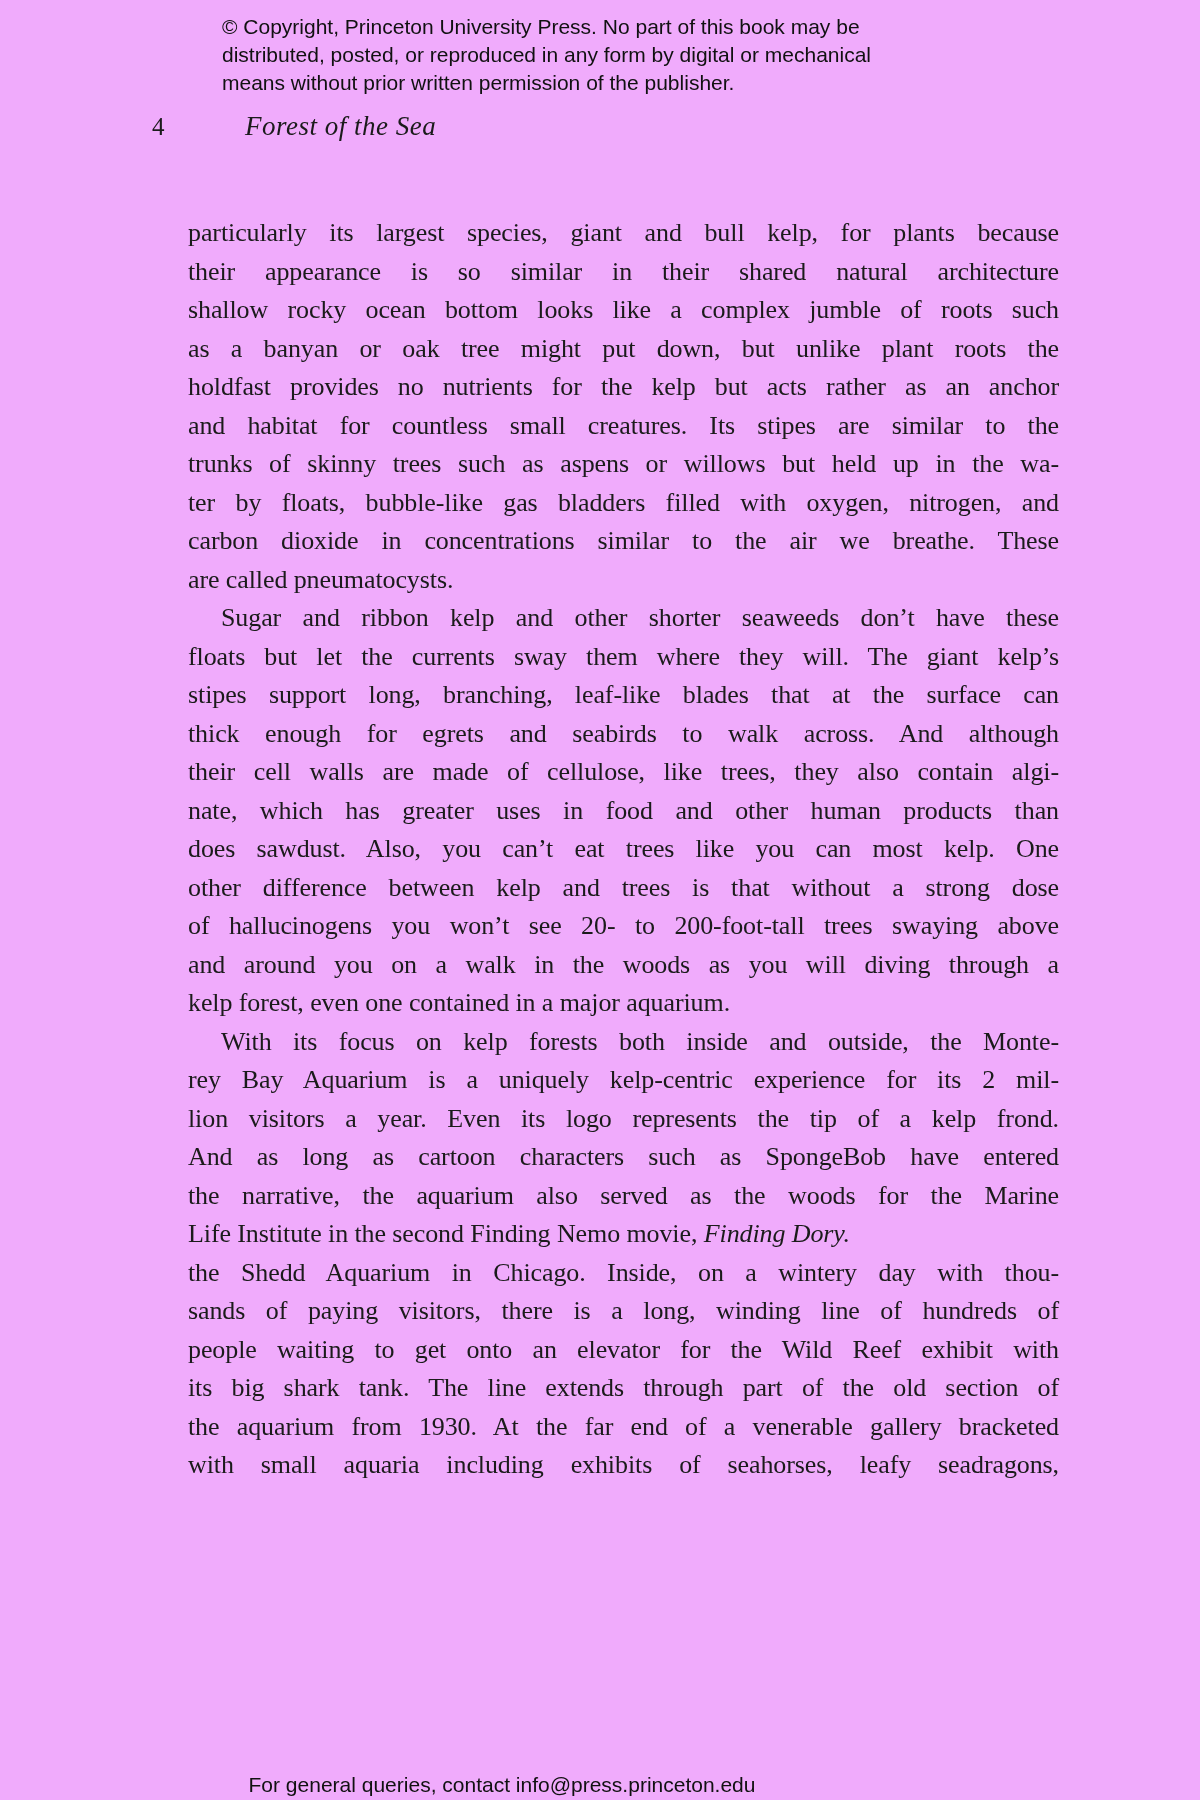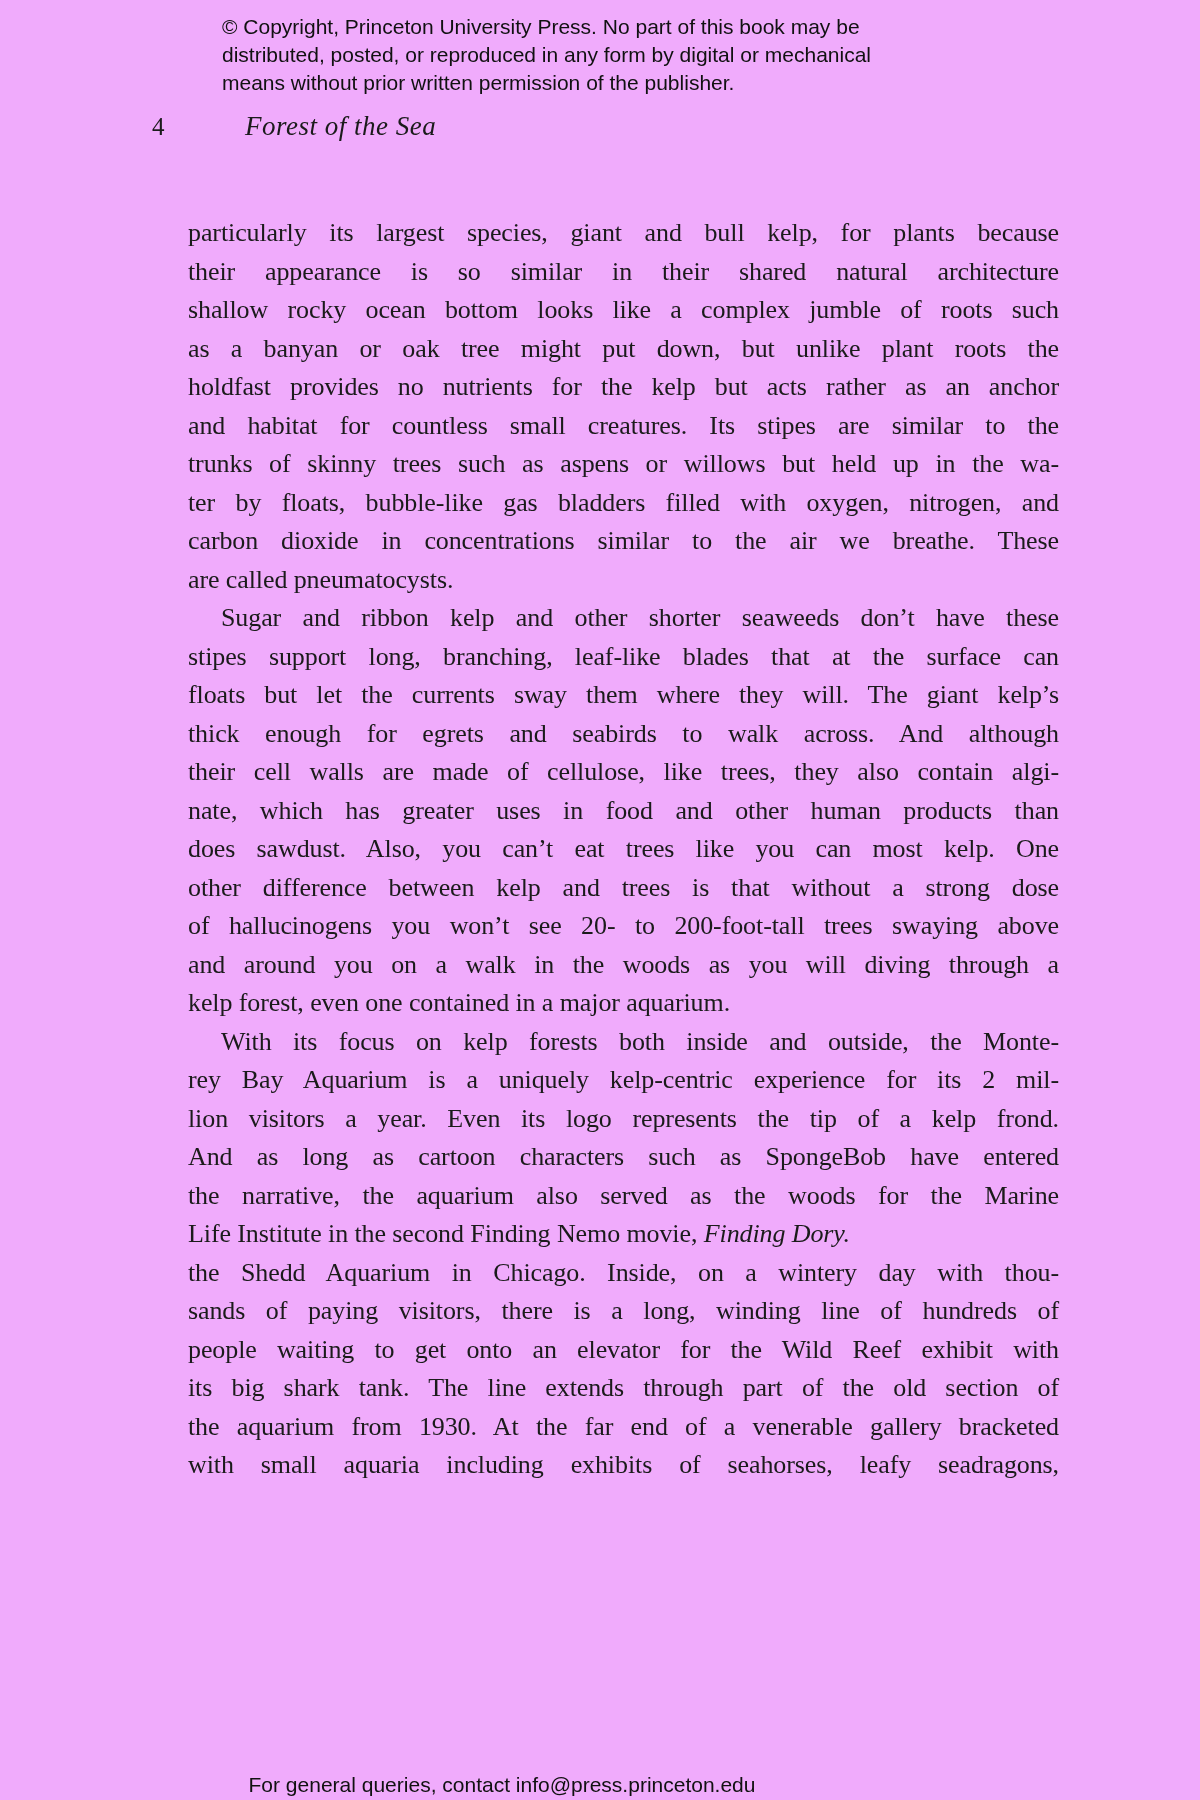--- a/index.html
+++ b/index.html
@@ -102,22 +102,22 @@
         <div class="line"><span>as a banyan or oak tree might put down, but unlike plant roots the</span></div>
         <div class="line"><span>holdfast provides no nutrients for the kelp but acts rather as an anchor</span></div>
         <div class="line"><span>and habitat for countless small creatures. Its stipes are similar to the</span></div>
         <div class="line"><span>trunks of skinny trees such as aspens or willows but held up in the wa-</span></div>
         <div class="line"><span>ter by floats, bubble-like gas bladders filled with oxygen, nitrogen, and</span></div>
         <div class="line"><span>carbon dioxide in concentrations similar to the air we breathe. These</span></div>
         <div class="line no-justify"><span>are called pneumatocysts.</span></div>
       </div>
       <div class="paragraph">
         <div class="line first"><span>Sugar and ribbon kelp and other shorter seaweeds don’t have these</span></div>
+        <div class="line"><span>floats but let the currents sway them where they will. The giant kelp’s</span></div>
         <div class="line"><span>stipes support long, branching, leaf-like blades that at the surface can</span></div>
-        <div class="line"><span>floats but let the currents sway them where they will. The giant kelp’s</span></div>
         <div class="line"><span>thick enough for egrets and seabirds to walk across. And although</span></div>
         <div class="line"><span>their cell walls are made of cellulose, like trees, they also contain algi-</span></div>
         <div class="line"><span>nate, which has greater uses in food and other human products than</span></div>
         <div class="line"><span>does sawdust. Also, you can’t eat trees like you can most kelp. One</span></div>
         <div class="line"><span>other difference between kelp and trees is that without a strong dose</span></div>
         <div class="line"><span>of hallucinogens you won’t see 20- to 200-foot-tall trees swaying above</span></div>
         <div class="line"><span>and around you on a walk in the woods as you will diving through a</span></div>
         <div class="line no-justify"><span>kelp forest, even one contained in a major aquarium.</span></div>
       </div>
       <div class="paragraph">

